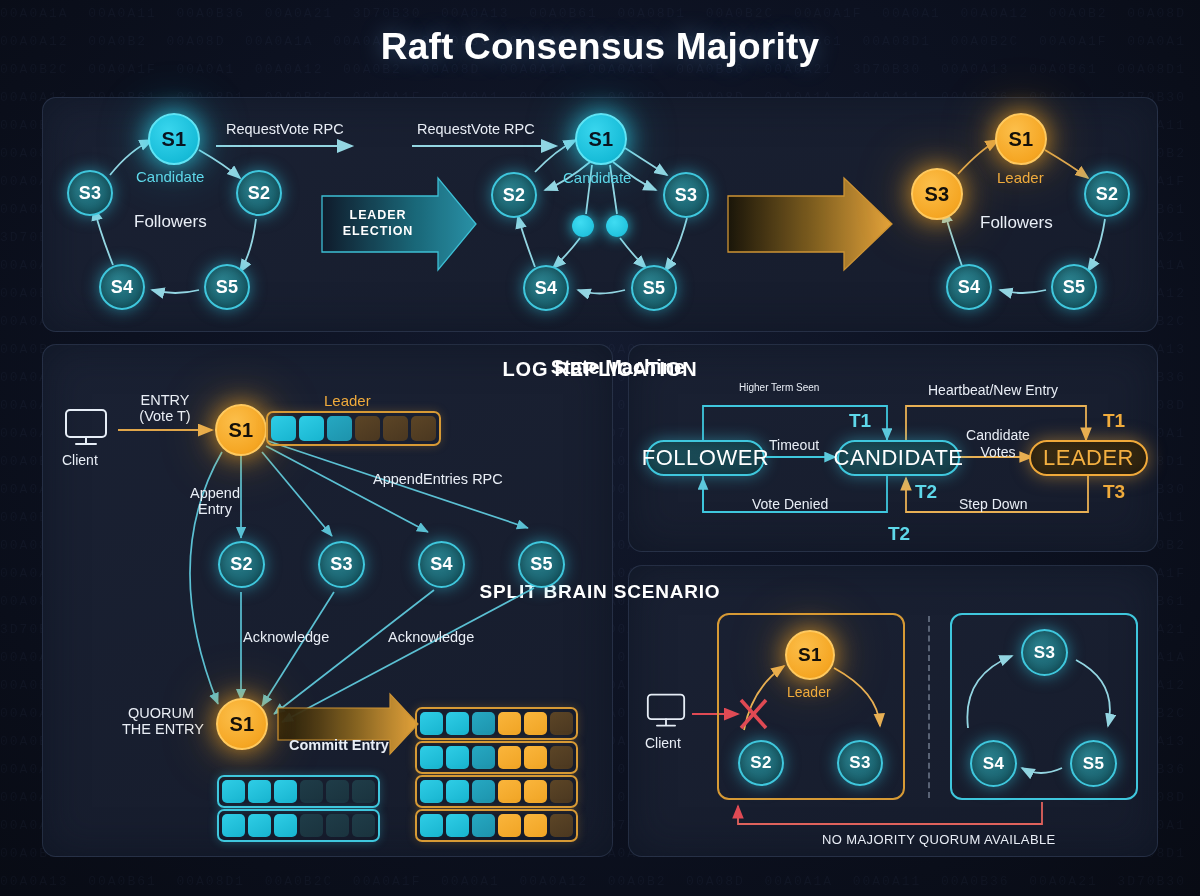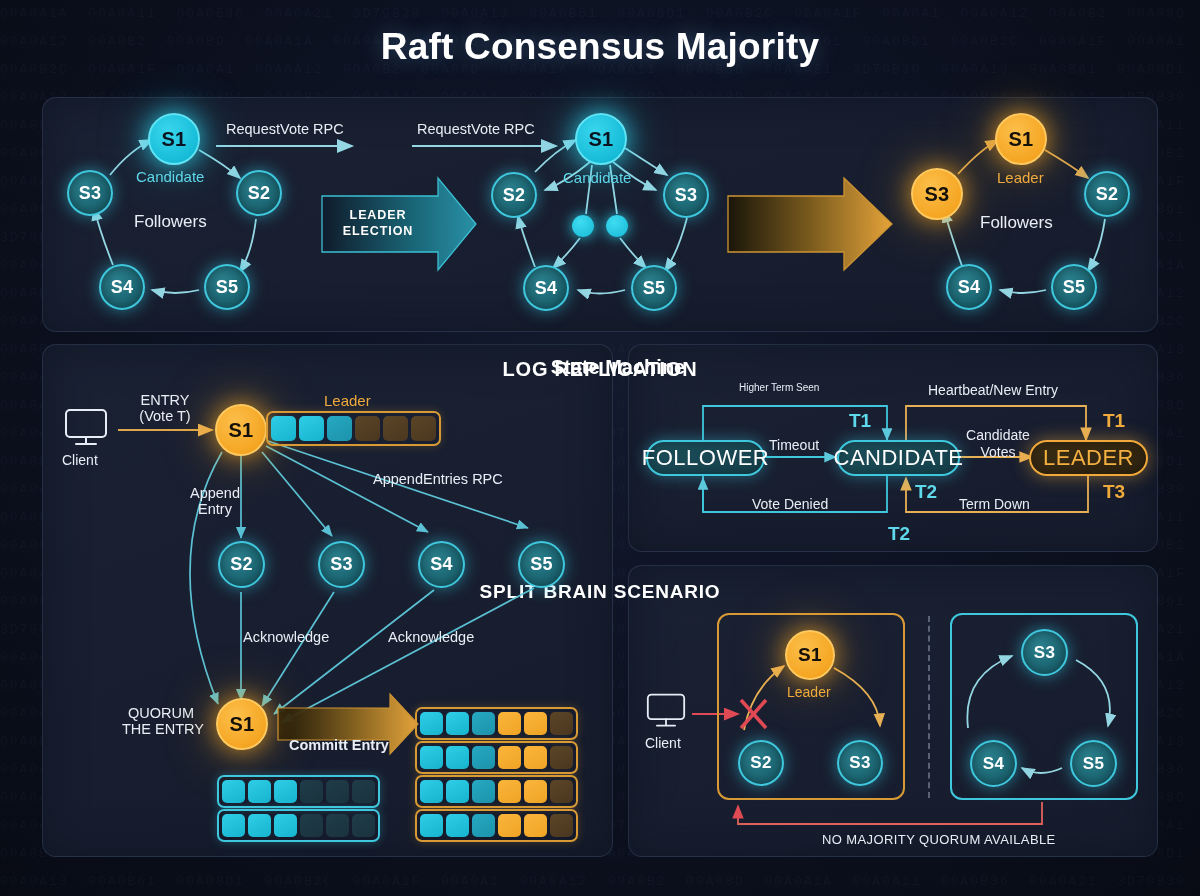--- a/index.html
+++ b/index.html
@@ -479,21 +479,21 @@
     </div>
 
   <div class="lbl lbl-white" style="left:739px;top:382px;font-size:10px;">Higher Term Seen</div>
   <div class="lbl lbl-white" style="left:928px;top:382px;font-size:14px;">Heartbeat/New Entry</div>
   <div class="lbl lbl-white" style="left:769px;top:437px;font-size:14px;">Timeout</div>
   <div class="lbl lbl-white" style="left:752px;top:496px;font-size:14px;">Vote Denied</div>
   <div class="lbl lbl-white" style="left:963px;top:427px;font-size:14px;text-align:center;width:70px;line-height:17px;">
     <div>Candidate</div>
     <div>Votes</div>
   </div>
-  <div class="lbl lbl-white" style="left:959px;top:496px;font-size:14px;">Term Down</div>
+  <div class="lbl lbl-white" style="left:959px;top:496px;font-size:14px;">Step Down</div>
 
   <div class="sbox teal" style="left:646px;top:440px;width:119px;height:36px;">
     <span>FOLLOWER</span>
     </div>
   <div class="sbox teal" style="left:837px;top:440px;width:123px;height:36px;">
     <span>CANDIDATE</span>
     </div>
   <div class="sbox gold" style="left:1029px;top:440px;width:119px;height:36px;">
     <span>LEADER</span>
     </div>

